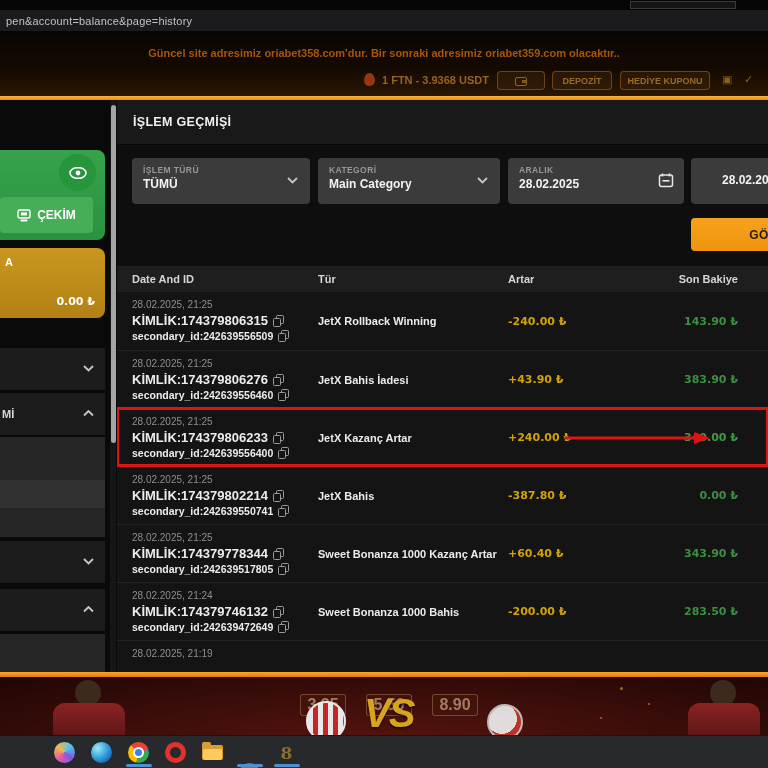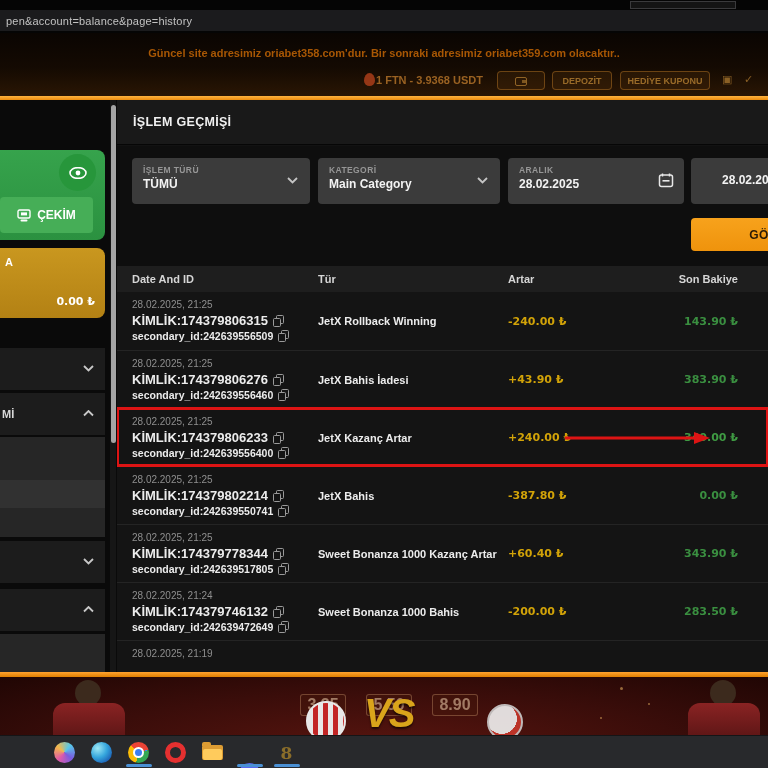--- a/index.html
+++ b/index.html
@@ -13,21 +13,21 @@
   .tab-outline { position:absolute; left:630px; top:1px; width:106px; height:8px; border:1px solid #3a3a3c; background:#141414; }
   .url-bar { position:absolute; left:0; top:10px; width:768px; height:21px; background:#1b1b1d; display:flex; align-items:center; padding-left:6px; }
   .url-bar span { color:#c2c2c2; font-size:11px; letter-spacing:.2px; }
   
   .site { position:absolute; left:0; top:33px; width:768px; height:639px; background:#8b5cf6; }
   .site-top { position:absolute; left:0; top:0; width:768px; height:63px;
     background:linear-gradient(180deg,#0a0502 0%, #140a02 55%, #2a1604 100%); }
   .notice { position:absolute; left:0; top:10px; width:768px; text-align:center; }
   .notice span { color:#a85704; font-size:11px; font-weight:bold; }
   .topbar { position:absolute; left:0; top:34px; width:768px; height:29px; }
-  .balance { position:absolute; left:364px; top:6px; display:flex; align-items:center; gap:1px; }
+  .balance { position:absolute; left:364px; top:6px; display:flex; align-items:center; gap:7px; }
   .flame { width:11px; height:13px; background:#b4411c; border-radius:50% 50% 50% 50%/60% 60% 40% 40%; opacity:.8; }
   .balance span { color:#9a6222; font-size:11px; font-weight:bold; }
   .tb-btn { position:absolute; top:4px; height:19px; border:1px solid rgba(190,125,40,.45); border-radius:4px;
     background:rgba(80,45,10,.30); color:rgba(210,150,60,.65); font-size:9px; font-weight:bold;
     display:flex; align-items:center; justify-content:center; }
   .tb-ic { position:absolute; top:6px; color:rgba(210,150,60,.6); font-size:11px; }
   
   .orange-line { position:absolute; left:0; top:63px; width:768px; height:5px;
     background:linear-gradient(180deg,#ffb340,#e88300); }
   

